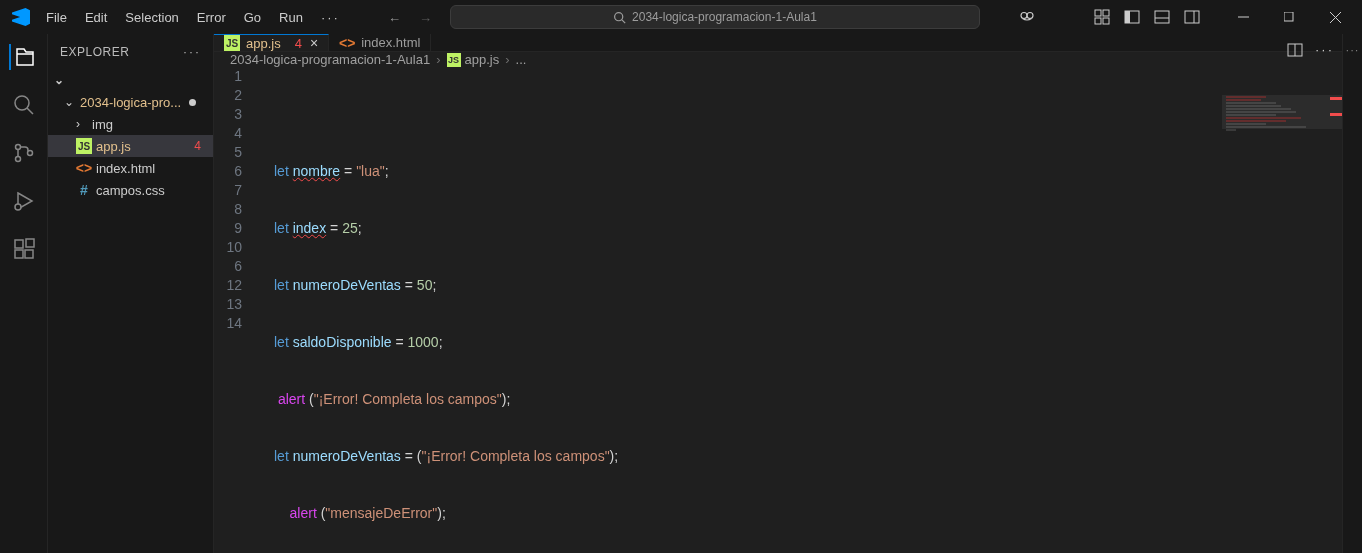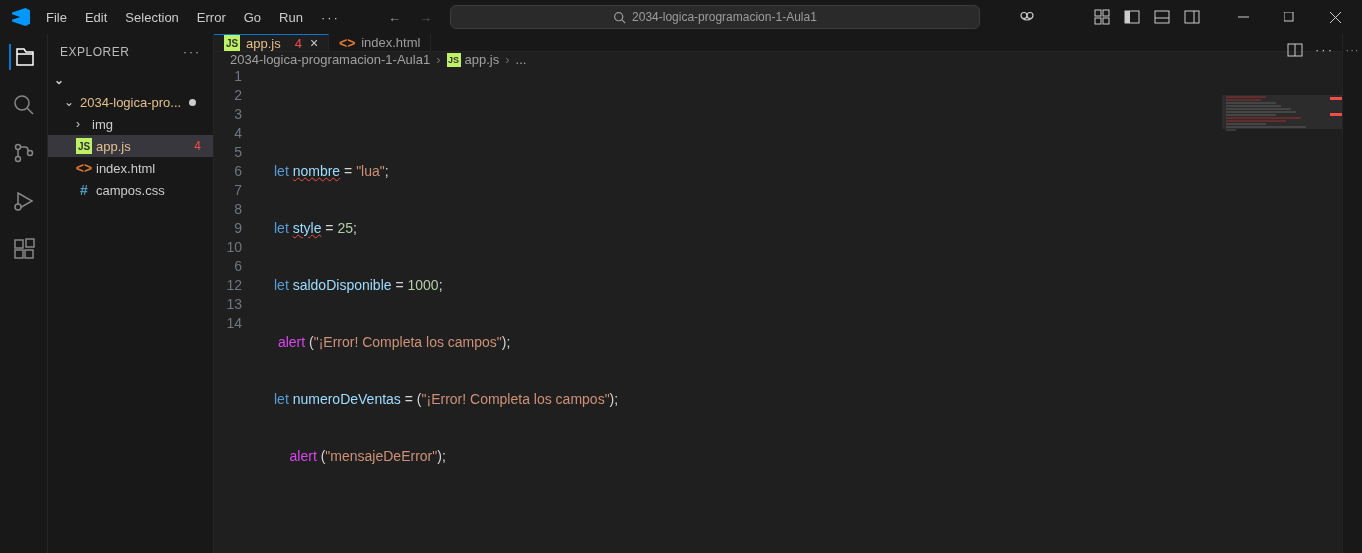--- a/index.html
+++ b/index.html
@@ -247,21 +247,22 @@
         <div>9</div>
         <div>10</div>
         <div>6</div>
         <div>12</div>
         <div>13</div>
         <div>14</div>
       </div>
       <div class="code">
         <div><span></span></div>
         <div><span class="kw">let </span><span class="var squiggle">nombre</span><span class="op"> = </span><span class="str">"lua"</span><span class="pn">;</span></div>
-        <div><span class="kw">let </span><span class="var squiggle">style</span><span class="op"> = </span><span class="num">25</span><span class="pn">;</span></div>
+        <div><span class="kw">let </span><span class="var squiggle">index</span><span class="op"> = </span><span class="num">25</span><span class="pn">;</span></div>
+        <div><span class="kw">let </span><span class="var">numeroDeVentas</span><span class="op"> = </span><span class="num">50</span><span class="pn">;</span></div>
         <div><span class="kw">let </span><span class="var">saldoDisponible</span><span class="op"> = </span><span class="num">1000</span><span class="pn">;</span></div>
         <div><span> </span><span class="fn">alert</span><span class="pn"> (</span><span class="str">"¡Error! Completa los campos"</span><span class="pn">);</span></div>
         <div><span class="kw">let </span><span class="var">numeroDeVentas</span><span class="op"> = (</span><span class="str">"¡Error! Completa los campos"</span><span class="pn">);</span></div>
         <div><span>    </span><span class="fn">alert</span><span class="pn"> (</span><span class="str">"mensajeDeError"</span><span class="pn">);</span></div>
         
         
         
         
         
         

